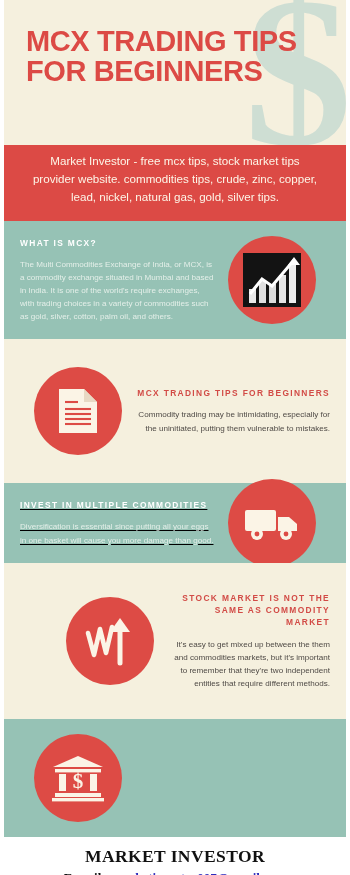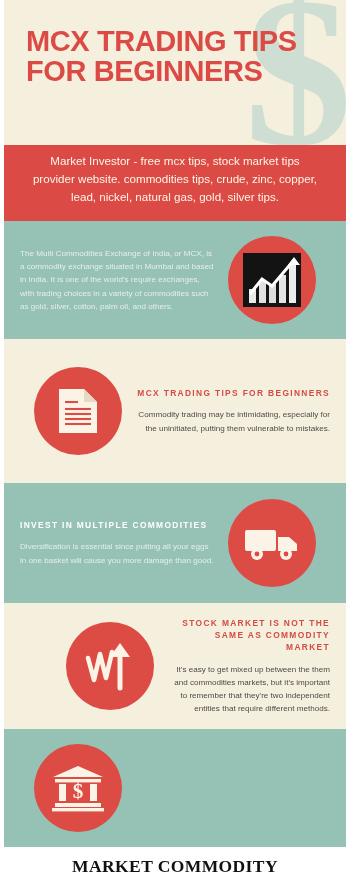--- a/index.html
+++ b/index.html
@@ -66,22 +66,22 @@
   .section {
     display:flex;
     align-items:center;
     position:relative;
     padding:0 16px;
   }
   .section.teal  { background:#96c2b5; }
   .section.cream { background:#f5f0de; }
   .section.h118 { height:118px; }
   .section.h120 { height:144px; }
-  .section.h112 { height:120px; }
-  .section.h126 { height:126px;padding-left:48px; }
+  .section.h112 { height:80px;text-decoration:underline; }
+  .section.h126 { height:156px;padding-left:48px; }
 
   .txtcol { flex:1 1 auto; min-width:0; }
   .icocol { flex:0 0 auto; width:116px; display:flex; justify-content:center; }
 
   .sec-head {
     font-size:8.4px;
     font-weight:bold;
     letter-spacing:1.35px;
     line-height:1.45;
     text-transform:uppercase;
@@ -148,20 +148,21 @@
     <div class="header-title">
       <span>MCX TRADING TIPS</span>
       <span class="l2">FOR BEGINNERS</span>
     </div>
   </div>
 
   <div class="subtitle-band">Market Investor - free mcx tips, stock market tips provider website. commodities tips, crude, zinc, copper, lead, nickel, natural gas, gold, silver tips.</div>
 
   <div class="section teal h118">
     <div class="txtcol">
+      <div class="sec-head">WHAT IS MCX?</div>
       <div class="sec-body">The Multi Commodities Exchange of India, or MCX, is a commodity exchange situated in Mumbai and based in India. It is one of the world's require exchanges, with trading choices in a variety of commodities such as gold, silver, cotton, palm oil, and others.</div>
     </div>
     <div class="icocol">
       <div class="circle">
         <div class="chart-thumb">
           <svg width="58" height="54" viewBox="0 0 58 54" aria-hidden="true">
             <rect x="0" y="0" width="58" height="54" fill="#131313"></rect>
             <rect x="6" y="36" width="7" height="14" fill="#e9e9e9"></rect>
             <rect x="16" y="28" width="7" height="22" fill="#e0e0e0"></rect>
             <rect x="26" y="31" width="7" height="19" fill="#dcdcdc"></rect>
@@ -242,21 +243,21 @@
           <rect x="39" y="20" width="7" height="17" fill="#fbf4e6"></rect>
           <rect x="4" y="39" width="46" height="4" fill="#fbf4e6"></rect>
           <rect x="1" y="44" width="52" height="3.4" fill="#fbf4e6"></rect>
           <text x="27" y="34" font-family="Liberation Serif, serif" font-size="21" font-weight="bold" fill="#fbf4e6" text-anchor="middle">$</text>
         </svg>
       </div>
     </div>
   </div>
 
   <div class="footer">
-    <div class="footer-brand">MARKET COMMODITY</div>
+    <div class="footer-brand">MARKET INVESTOR</div>
     <div class="footer-line">
       <span>E-mail.:</span>
       <span class="footer-link">marketinvestor007@gmail.com</span>
     </div>
     <div class="footer-line">
       <span>CUSTOMER SERVICE: Tel No.:</span>
       <span>+91 – 7303188003</span>
     </div>
 
   </div>

